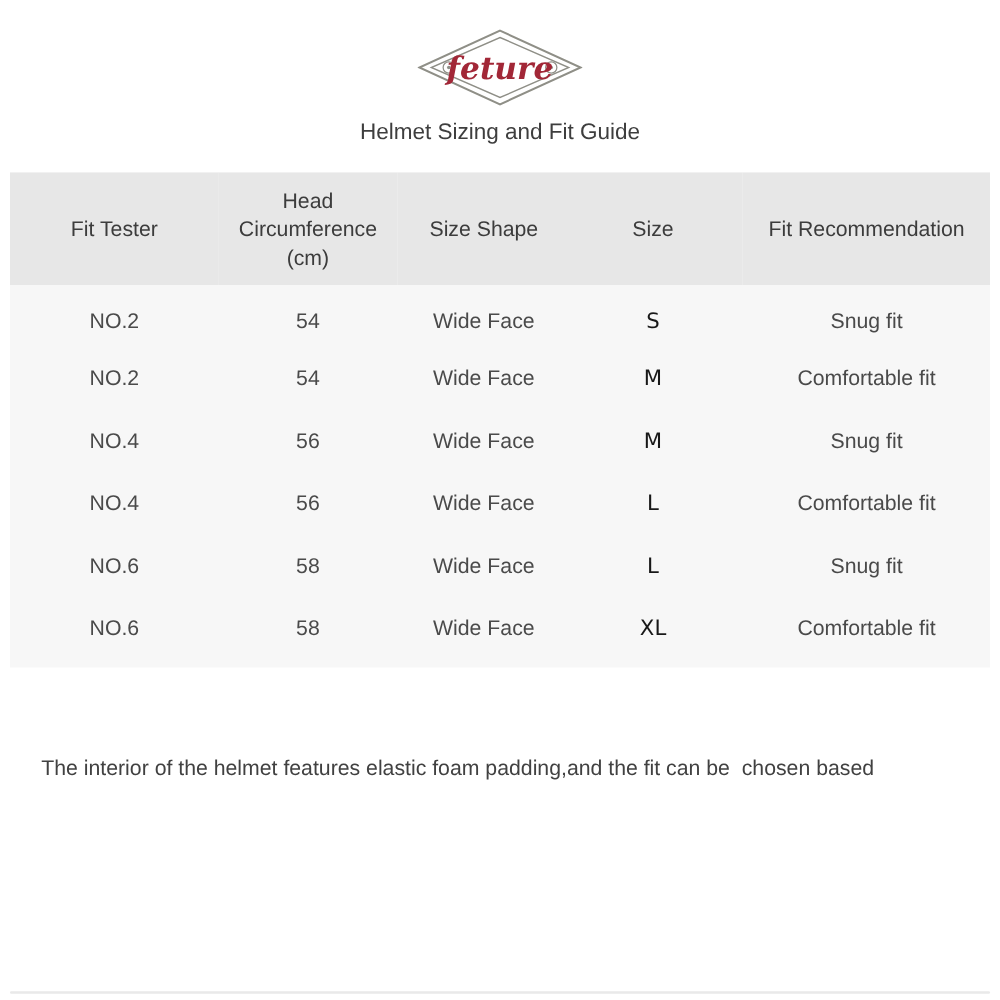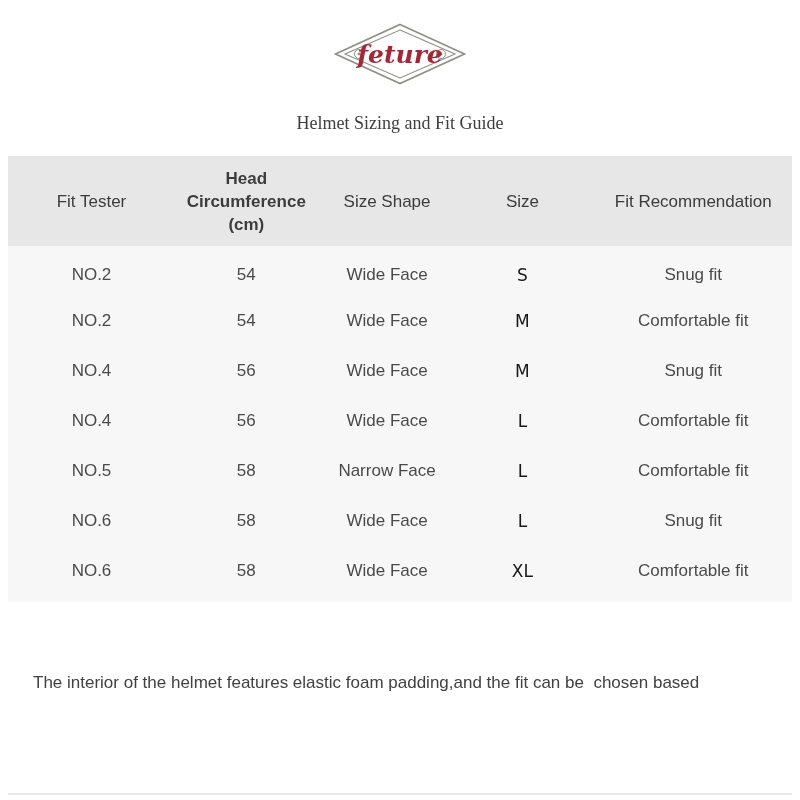--- a/index.html
+++ b/index.html
@@ -10,38 +10,37 @@
     font-family: "Liberation Sans", sans-serif;
     color: #454545;
     overflow: hidden;
     position: relative;
   }
   .logo-wrap { padding-top: 23px; text-align: center; }
   .page-title {
     text-align: center;
     font-size: 18px;
     color: #3e3e3e;
-    margin-top: 24px;
+    margin-top: 5px;
     font-weight: normal;
-    font-family: Liberation Serif, serif;
   }
   .card { margin: 22px 8px 0; background: #f7f7f7; padding-bottom: 6px; }
   table { width: 100%; border-collapse: collapse; table-layout: fixed; }
   thead tr { background: #e7e7e7; height: 90px; }
   th {
     font-weight: normal;
     font-size: 17px;
     color: #3c3c3c;
     text-align: center;
     vertical-align: middle;
     line-height: 23px;
     white-space: nowrap;
     padding: 0;
   }
-  th.wrap { white-space: normal; font-weight: bold; }
+  th.wrap { white-space: normal; }
   tbody tr { height: 50px; }
   tbody tr:first-child td { padding-top: 8px; }
   td {
     text-align: center;
     font-size: 17px;
     color: #4a4a4a;
     white-space: nowrap;
     padding: 0;
   }
   th:nth-child(4), td:nth-child(4) { padding-right: 6px; }
@@ -124,27 +123,20 @@
         <td>Snug fit</td>
       </tr>
       <tr>
         <td>NO.4</td>
         <td>56</td>
         <td>Wide Face</td>
         <td class="size-cell">L</td>
         <td>Comfortable fit</td>
       </tr>
       <tr>
-        <td>NO.5</td>
-        <td>58</td>
-        <td>Narrow Face</td>
-        <td class="size-cell">L</td>
-        <td>Comfortable fit</td>
-      </tr>
-      <tr>
         <td>NO.6</td>
         <td>58</td>
         <td>Wide Face</td>
         <td class="size-cell">L</td>
         <td>Snug fit</td>
       </tr>
       <tr>
         <td>NO.6</td>
         <td>58</td>
         <td>Wide Face</td>

